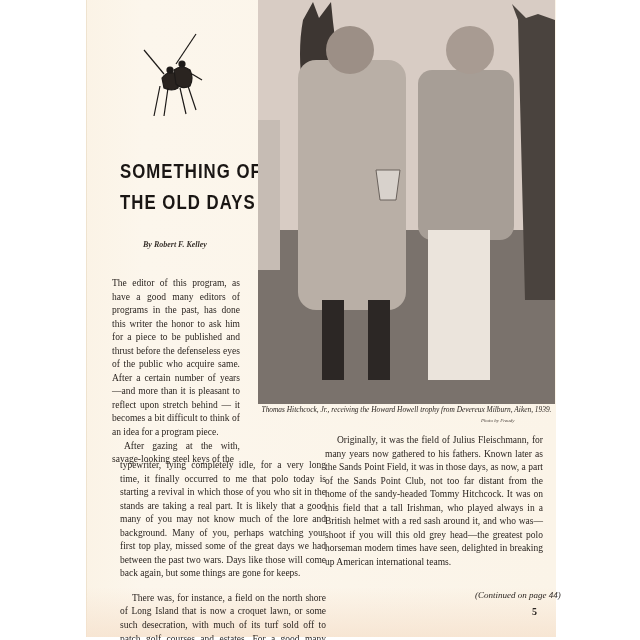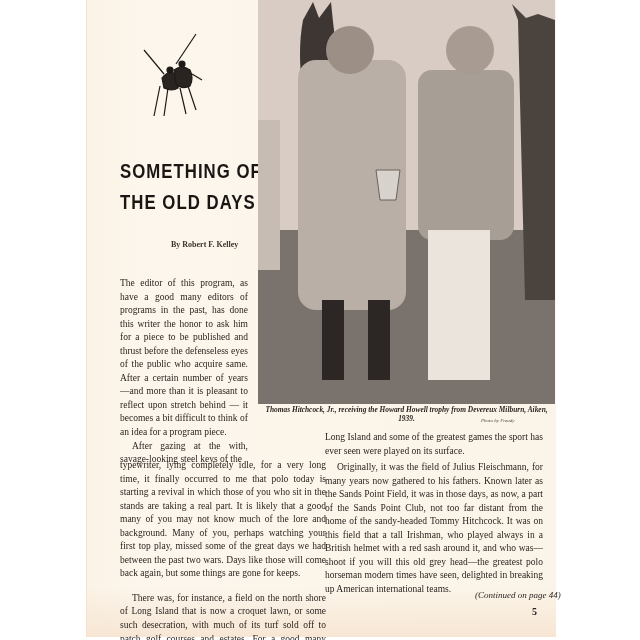--- a/index.html
+++ b/index.html
@@ -5,30 +5,30 @@
     html, body { margin:0; padding:0; }
     body { width:640px; height:640px; background:#ffffff; position:relative; overflow:hidden; font-family:"Liberation Serif", serif; }
     .page { position:absolute; left:86px; top:0; width:470px; height:637px;
       background: linear-gradient(90deg, #fbf3e6 0%, #fcf6ec 12%, #fbf4e8 100%);
       box-shadow: 1px 0 0 #efe3cf inset; }
     .page:after { content:""; position:absolute; left:0; right:0; bottom:0; height:50px;
       background: linear-gradient(180deg, rgba(250,232,215,0) 0%, rgba(246,226,206,0.8) 100%); }
     .logo { position:absolute; left:140px; top:30px; width:80px; height:92px; }
     .title { position:absolute; left:120px; top:156px; width:128px; font-family:"Liberation Sans", sans-serif;
       font-weight:bold; font-size:19.5px; line-height:31px; color:#1a1614; letter-spacing:1.2px; transform:scaleX(0.86); transform-origin:left top; white-space:nowrap; }
-    .byline { position:absolute; left:143px; top:240px; font-weight:bold; font-size:8px; color:#3a332e;margin-left:28px; }
+    .byline { position:absolute; left:143px; top:240px; font-style:italic; font-weight:bold; font-size:8px; color:#3a332e; }
     .col { position:absolute; font-size:9.5px; line-height:13.55px; color:#2a2420; text-align:justify; }
     .col p { margin:0; }
     .indent { text-indent:12px; }
-    .col1 { left:120px; top:277px; width:128px; }
+    .col1 { left:112px; top:277px; width:128px; }
     .col1-wide { left:120px; top:417px; width:206px; }
     .col2 { left:325px; top:431px; width:218px; }
     .photo { position:absolute; left:258px; top:0; width:297px; height:404px; overflow:hidden;
       background: linear-gradient(180deg, #d9cfc8 0%, #cfc3bb 45%, #8f8680 60%, #5f5a55 100%); }
-    .caption { position:absolute; left:258px; top:405px; width:297px; text-align:center; font-style:italic; font-weight:bold; font-size:7.4px; line-height:9px; color:#2a2420; }
+    .caption { position:absolute; left:258px; top:405px; width:297px; text-align:center; font-style:italic; font-weight:normal; font-size:7.4px; line-height:9px; color:#2a2420; }
     .credit { position:absolute; left:481px; top:418px; font-style:italic; font-size:5px; color:#4a423c; }
     .contd { position:absolute; left:475px; top:590px; font-style:italic; font-size:9px; color:#2a2420; }
     .pagenum { position:absolute; left:532px; top:606px; font-size:10px; font-weight:bold; color:#2a2420; }
   </style>
 </head>
 <body>
 
 <div class="page"></div>
 
 <svg class="logo" viewBox="0 0 80 92">
@@ -74,18 +74,17 @@
   <p>The editor of this program, as have a good many editors of programs in the past, has done this writer the honor to ask him for a piece to be published and thrust before the defenseless eyes of the public who acquire same. After a certain number of years —and more than it is pleasant to reflect upon stretch behind — it becomes a bit difficult to think of an idea for a program piece.</p>
   <p class="indent">After gazing at the with, savage-looking steel keys of the</p>
 </div>
 
 <div class="col col1-wide" style="top:459px;">
   <p>typewriter, lying completely idle, for a very long time, it finally occurred to me that polo today is starting a revival in which those of you who sit in the stands are taking a real part. It is likely that a good many of you may not know much of the lore and background. Many of you, perhaps watching your first top play, missed some of the great days we had between the past two wars. Days like those will come back again, but some things are gone for keeps.</p>
   <p class="indent" style="margin-top:11px">There was, for instance, a field on the north shore of Long Island that is now a croquet lawn, or some such desecration, with much of its turf sold off to patch golf courses and estates. For a good many semesters, this was almost the best field on</p>
 </div>
 
 <div class="col col2">
-  <p>Long Island and some of the greatest games the sport has ever seen were played on its surface.</p>
   <p class="indent" style="margin-top:3px">Originally, it was the field of Julius Fleischmann, for many years now gathered to his fathers. Known later as the Sands Point Field, it was in those days, as now, a part of the Sands Point Club, not too far distant from the home of the sandy-headed Tommy Hitchcock. It was on this field that a tall Irishman, who played always in a British helmet with a red sash around it, and who was—shoot if you will this old grey head—the greatest polo horseman modern times have seen, delighted in breaking up American international teams.</p>
 </div>
 
 <div class="contd">(Continued on page 44)</div>
 <div class="pagenum">5</div>
 
 </body></html>

